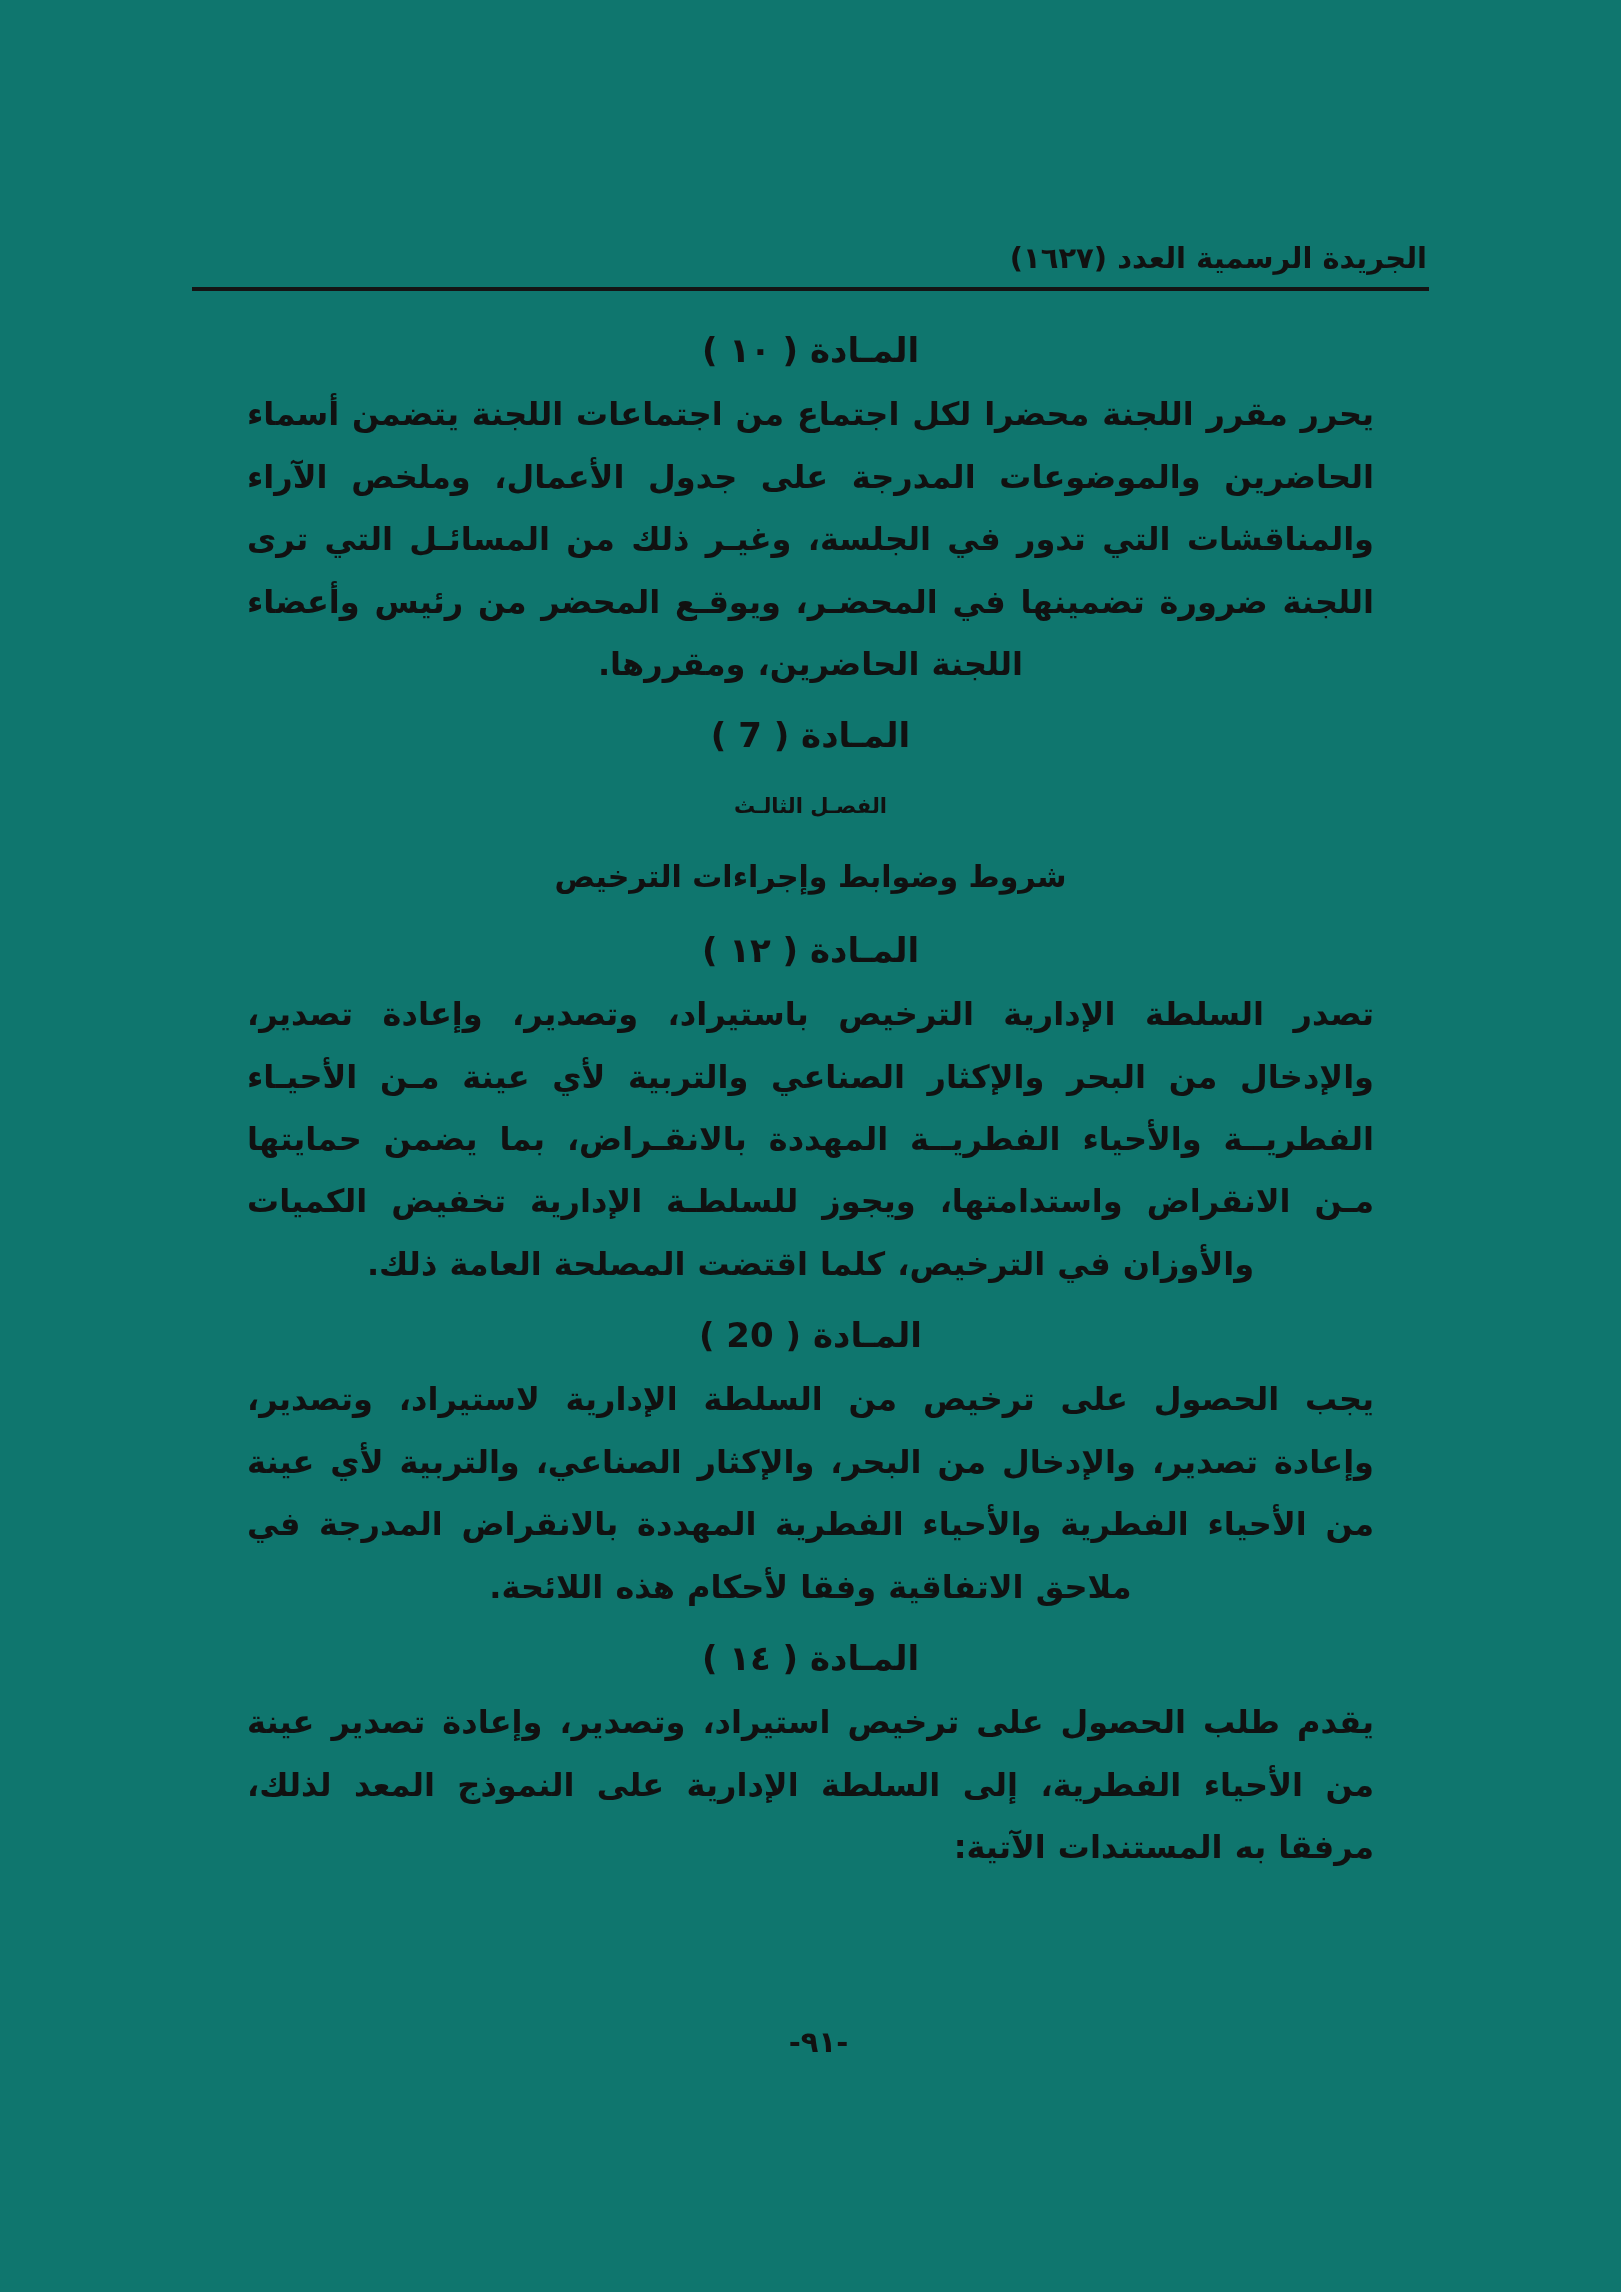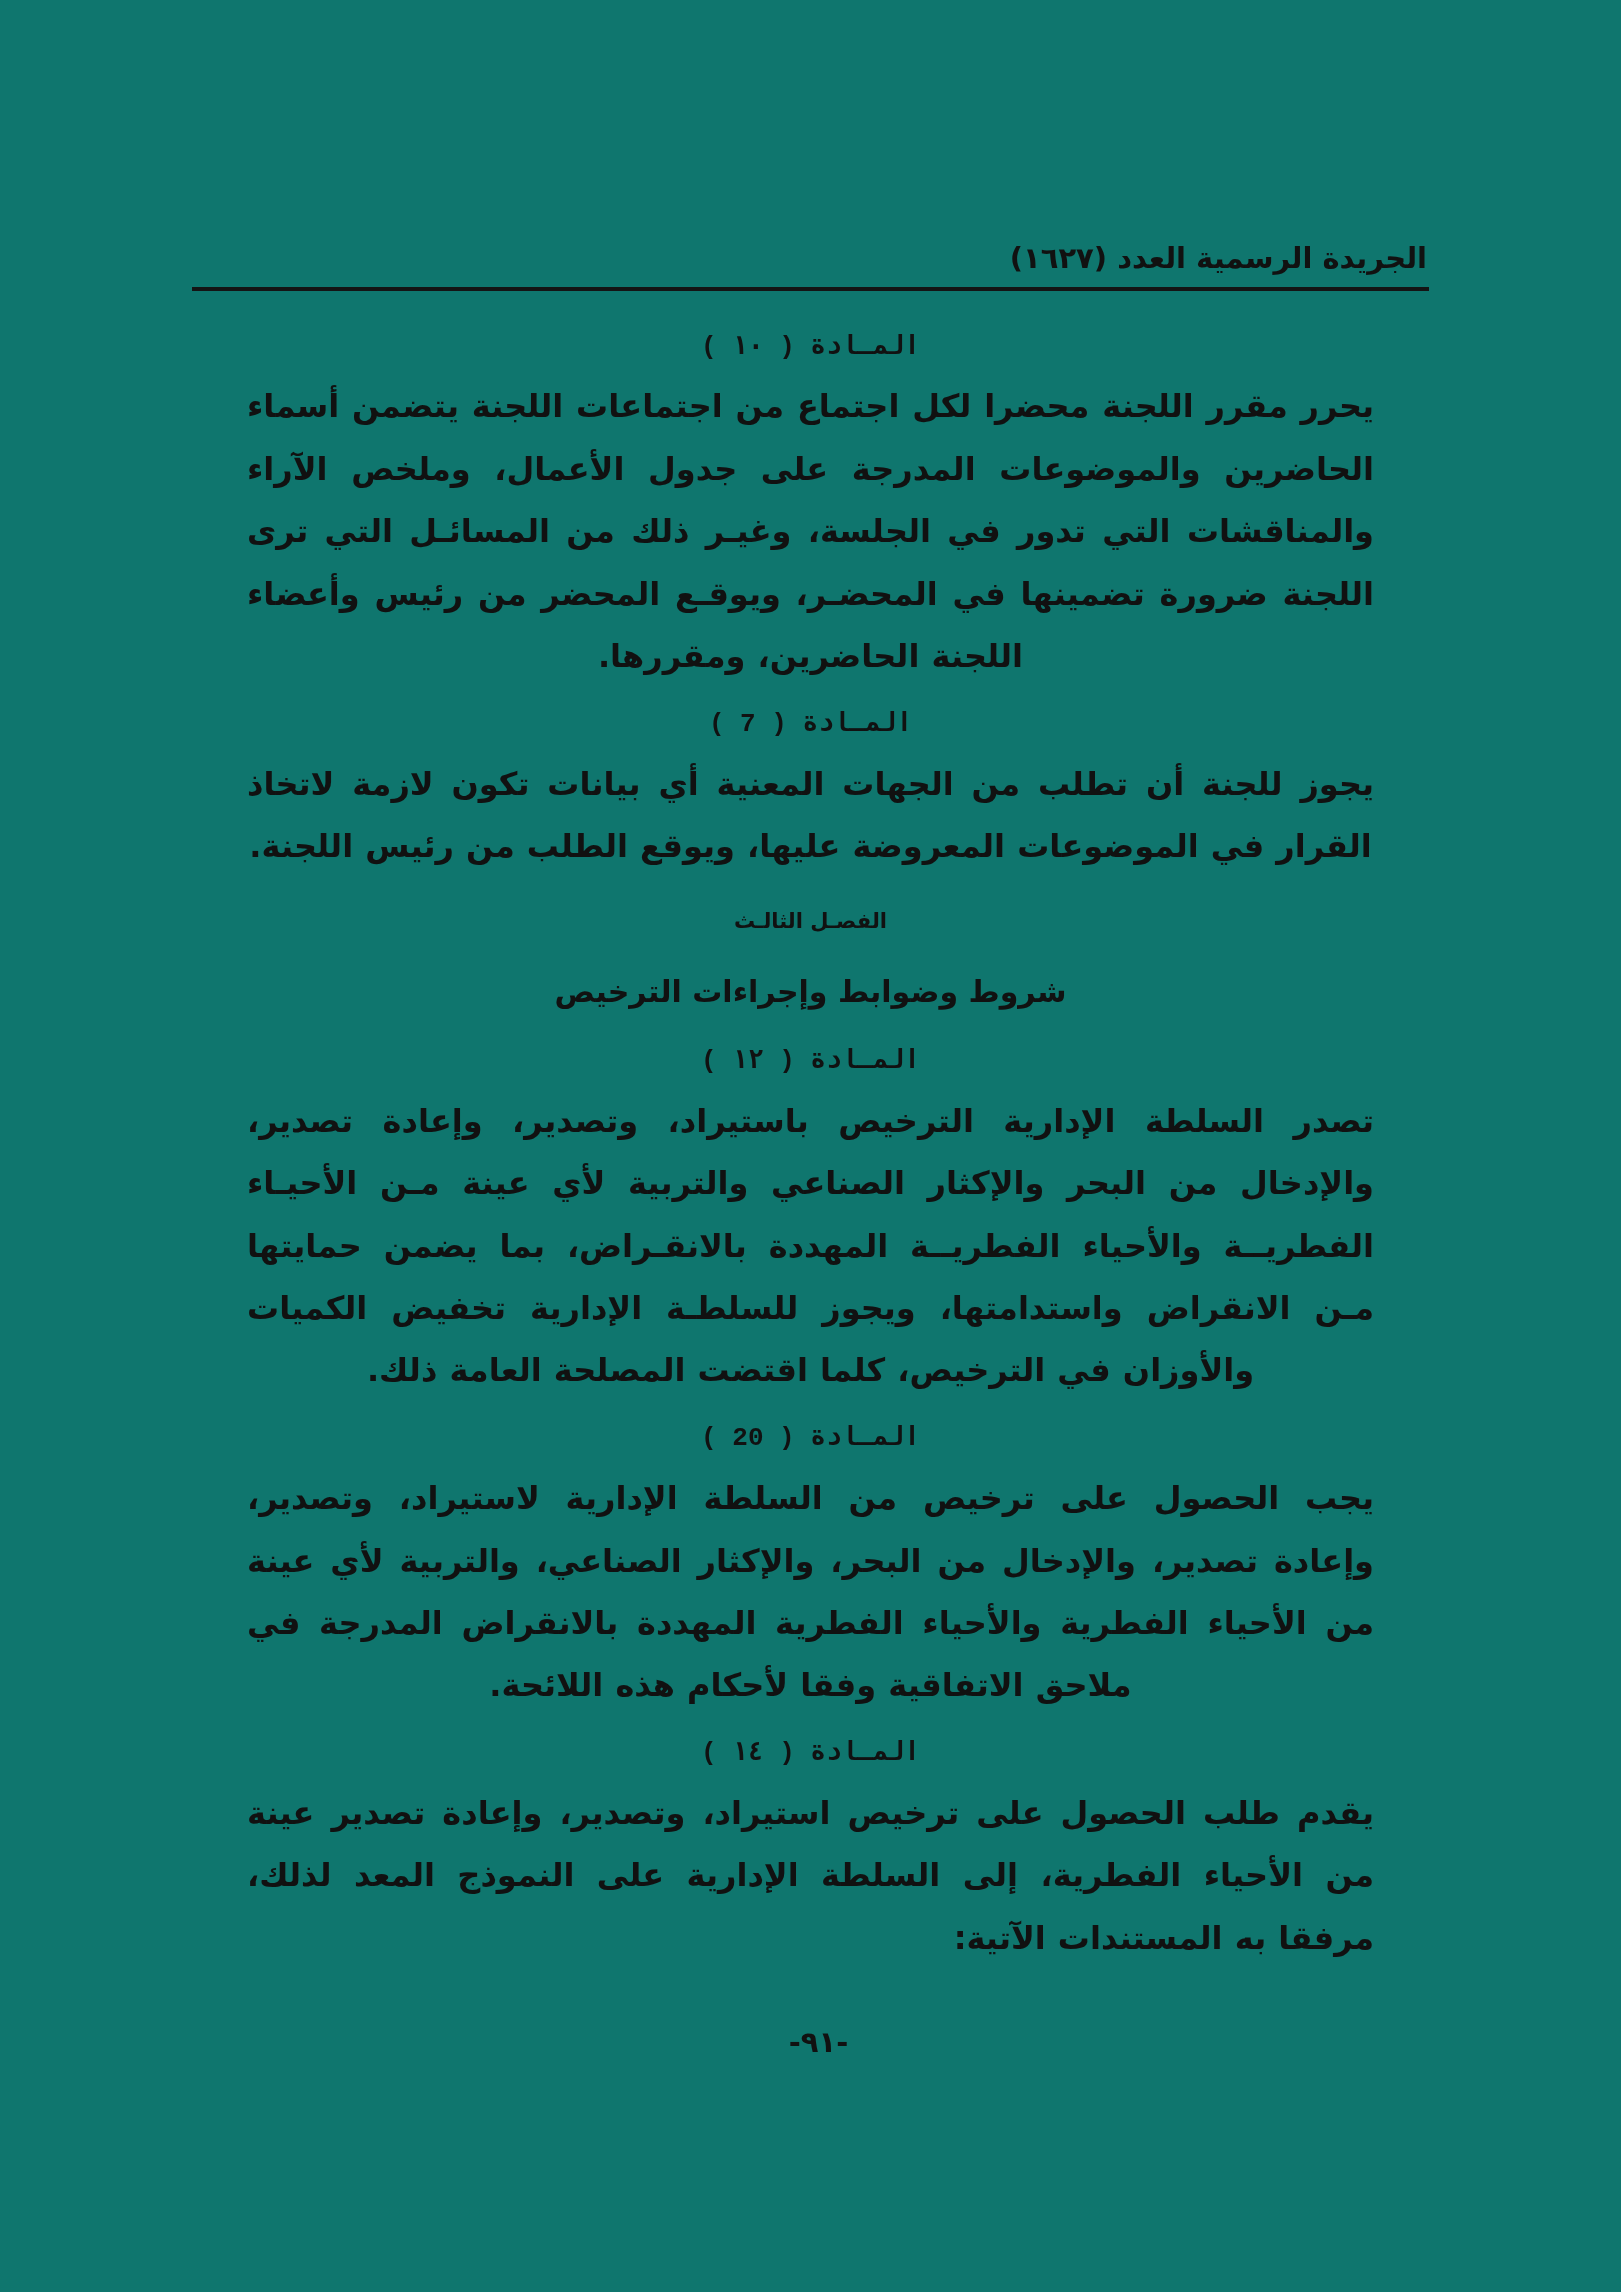--- a/index.html
+++ b/index.html
@@ -54,28 +54,27 @@
   .content {
     position: absolute;
     top: 316px;
     right: 247px;
     left: 247px;
     direction: rtl;
   }
 
   .article-heading {
     text-align: center;
-    font-size: 26px;
+    font-size: 34px;
     font-weight: bold;
     color: #111;
     margin: 0;
     padding: 13.7px 0 13.7px 0;
     letter-spacing: 0.5px;
     direction: rtl;
-    font-family: Liberation Mono, monospace;
   }
 
   .chapter-heading {
     text-align: center;
     font-size: 21px;
     font-weight: bold;
     color: #111;
     margin: 0;
     padding: 25.5px 0 21.6px 0;
     letter-spacing: 1px;
@@ -133,21 +132,20 @@
     <div class="header-text">الجريدة الرسمية العدد (١٦٢٧)</div>
     <div class="header-rule"></div>
   </div>
 
   <div class="content">
 
     <h2 class="article-heading">المـادة ( ١٠ )</h2>
     <p class="article-body">يحرر مقرر اللجنة محضرا لكل اجتماع من اجتماعات اللجنة يتضمن أسماء الحاضرين والموضوعات المدرجة على جدول الأعمال، وملخص الآراء والمناقشات التي تدور في الجلسة، وغيـر ذلك من المسائـل التي ترى اللجنة ضرورة تضمينها في المحضـر، ويوقـع المحضر من رئيس وأعضاء اللجنة الحاضرين، ومقررها.</p>
 
     <h2 class="article-heading">المـادة ( 7 )</h2>
-    <p class="article-body">يجوز للجنة أن تطلب من الجهات المعنية أي بيانات تكون لازمة لاتخاذ القرار في الموضوعات المعروضة عليها، ويوقع الطلب من رئيس اللجنة.</p>
 
     <h1 class="chapter-heading">الفصـل الثالـث</h1>
     <h2 class="chapter-subtitle">شروط وضوابط وإجراءات الترخيص</h2>
 
     <h2 class="article-heading">المـادة ( ١٢ )</h2>
     <p class="article-body">تصدر السلطة الإدارية الترخيص باستيراد، وتصدير، وإعادة تصدير، والإدخال من البحر والإكثار الصناعي والتربية لأي عينة مـن الأحيـاء الفطريــة والأحياء الفطريــة المهددة بالانقـراض، بما يضمن حمايتها مـن الانقراض واستدامتها، ويجوز للسلطـة الإدارية تخفيض الكميات والأوزان في الترخيص، كلما اقتضت المصلحة العامة ذلك.</p>
 
     <h2 class="article-heading">المـادة ( 20 )</h2>
     <p class="article-body">يجب الحصول على ترخيص من السلطة الإدارية لاستيراد، وتصدير، وإعادة تصدير، والإدخال من البحر، والإكثار الصناعي، والتربية لأي عينة من الأحياء الفطرية والأحياء الفطرية المهددة بالانقراض المدرجة في ملاحق الاتفاقية وفقا لأحكام هذه اللائحة.</p>
 

